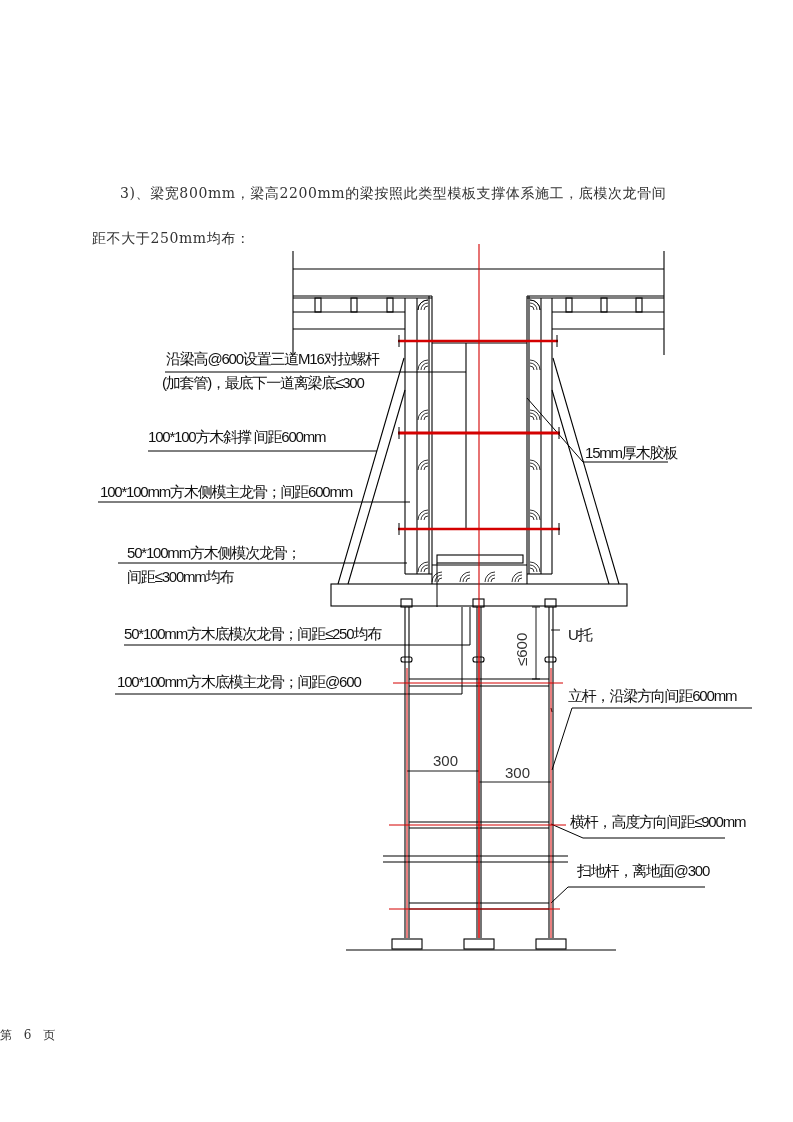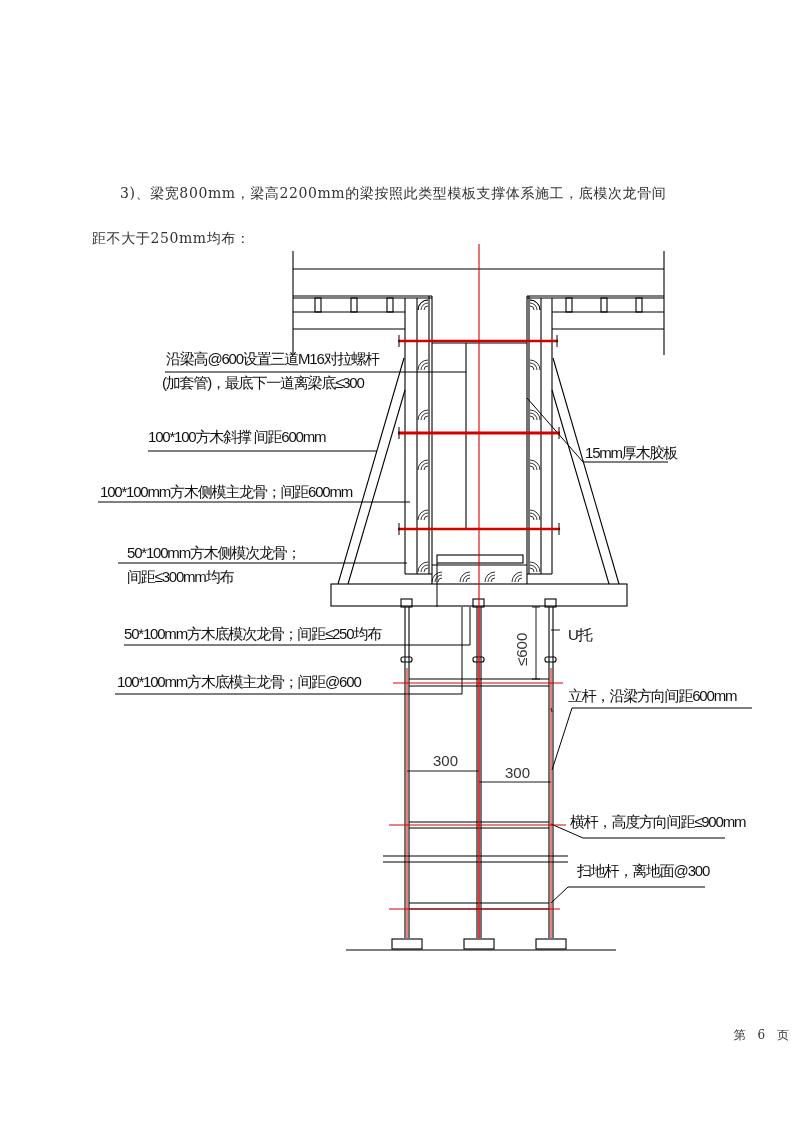--- a/index.html
+++ b/index.html
@@ -3,21 +3,21 @@
   <meta charset="utf-8">
   <style>
     html, body { margin: 0; padding: 0; background: #ffffff; }
     body { width: 793px; height: 1122px; position: relative; overflow: hidden; font-family: "DejaVu Serif", "Liberation Serif", serif; color: #222; }
     .para { position: absolute; left: 92px; font-size: 14px; letter-spacing: 0.6px; color: #333; white-space: nowrap; }
     #p1 { top: 185px; left: 120px; }
     #p2 { top: 218px; margin-top: 12px; }
     svg#drawing { position: absolute; left: 0; top: 0; }
     .lbl { font-family: "Liberation Sans Narrow", "Liberation Sans", sans-serif; font-size: 15px; fill: #111; letter-spacing: -1.2px; }
     .dim { font-family: "Liberation Sans", sans-serif; font-size: 15px; fill: #333; }
-    .footer { position: absolute; top: 1027px; left: 0; width: 793px; text-align: right; font-size: 12px; color: #333; letter-spacing: 4px; }
+    .footer { position: absolute; top: 1027px; left: 0; width: 793px; text-align: left; font-size: 12px; color: #333; letter-spacing: 4px; }
   </style>
 </head>
 <body>
 
 <div class="para" id="p1">3)、梁宽800mm，梁高2200mm的梁按照此类型模板支撑体系施工，底模次龙骨间</div>
 <div class="para" id="p2">距不大于250mm均布：</div>
 
 <svg id="drawing" width="793" height="1122" viewBox="0 0 793 1122" xmlns="http://www.w3.org/2000/svg">
   <g fill="none" stroke="#000" stroke-width="1.1">
 

